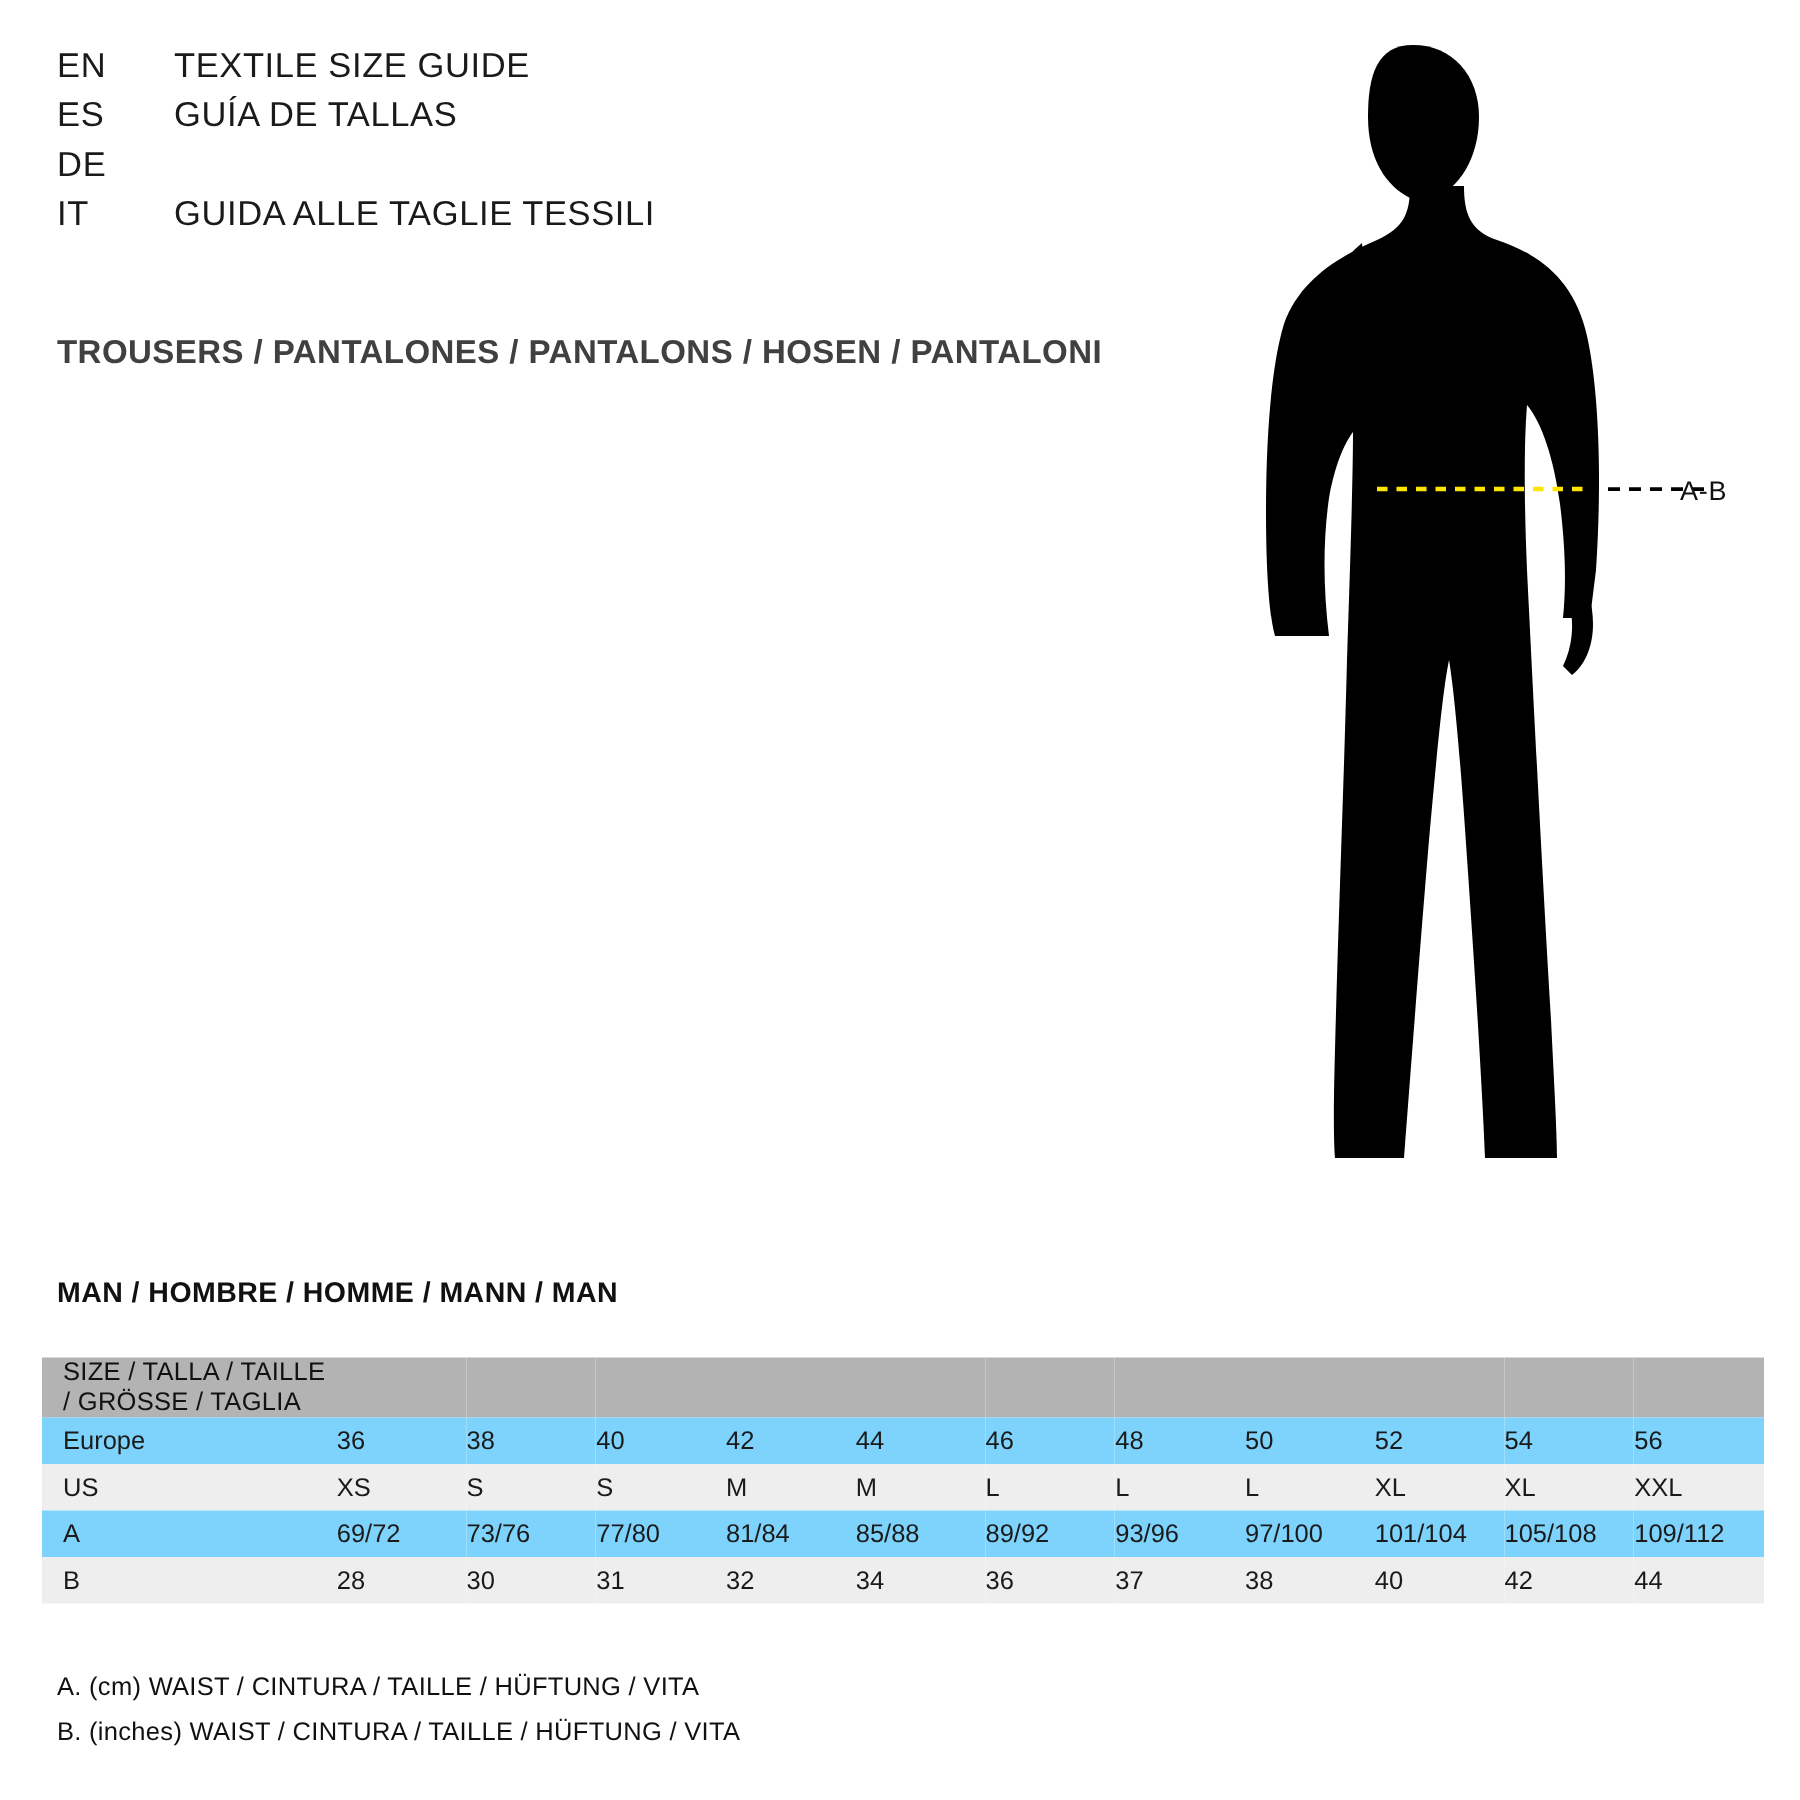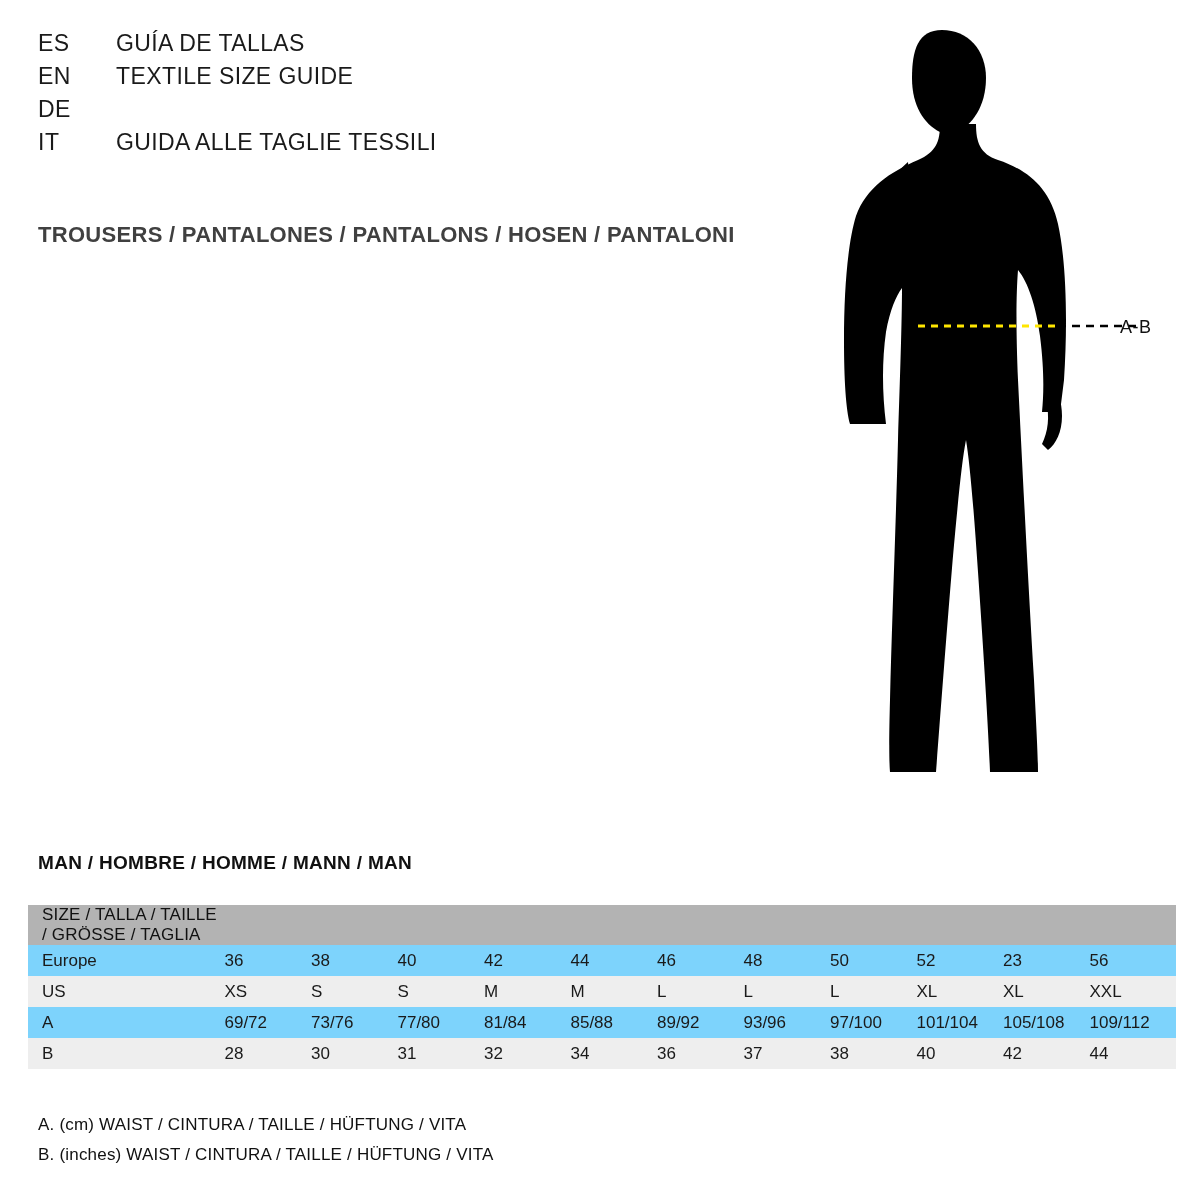--- a/index.html
+++ b/index.html
@@ -129,26 +129,26 @@
     line-height: 30px;
     color: #111;
     letter-spacing: .2px;
   }
 </style>
 </head>
 <body>
 
 <div class="lang-block">
   <div class="lang-row">
+    <span class="lang-code">EN</span>
+    <span class="lang-title">TEXTILE SIZE GUIDE</span>
+  </div>
+  <div class="lang-row">
     <span class="lang-code">ES</span>
     <span class="lang-title">GUÍA DE TALLAS</span>
-  </div>
-  <div class="lang-row">
-    <span class="lang-code">EN</span>
-    <span class="lang-title">TEXTILE SIZE GUIDE</span>
   </div>
   <div class="lang-row">
     <span class="lang-code">DE</span>
   </div>
   <div class="lang-row">
     <span class="lang-code">IT</span>
     <span class="lang-title">GUIDA ALLE TAGLIE TESSILI</span>
   </div>
 </div>
 
@@ -220,21 +220,21 @@
     <td class="row-label col-label">Europe</td>
     <td class="col-val">36</td>
     <td class="col-val">38</td>
     <td class="col-val">40</td>
     <td class="col-val">42</td>
     <td class="col-val">44</td>
     <td class="col-val">46</td>
     <td class="col-val">48</td>
     <td class="col-val">50</td>
     <td class="col-val">52</td>
-    <td class="col-val">23</td>
+    <td class="col-val">54</td>
     <td class="col-val">56</td>
   </tr>
 
   <tr class="alt">
     <td class="row-label col-label">US</td>
     <td class="col-val">XS</td>
     <td class="col-val">S</td>
     <td class="col-val">S</td>
     <td class="col-val">M</td>
     <td class="col-val">M</td>

